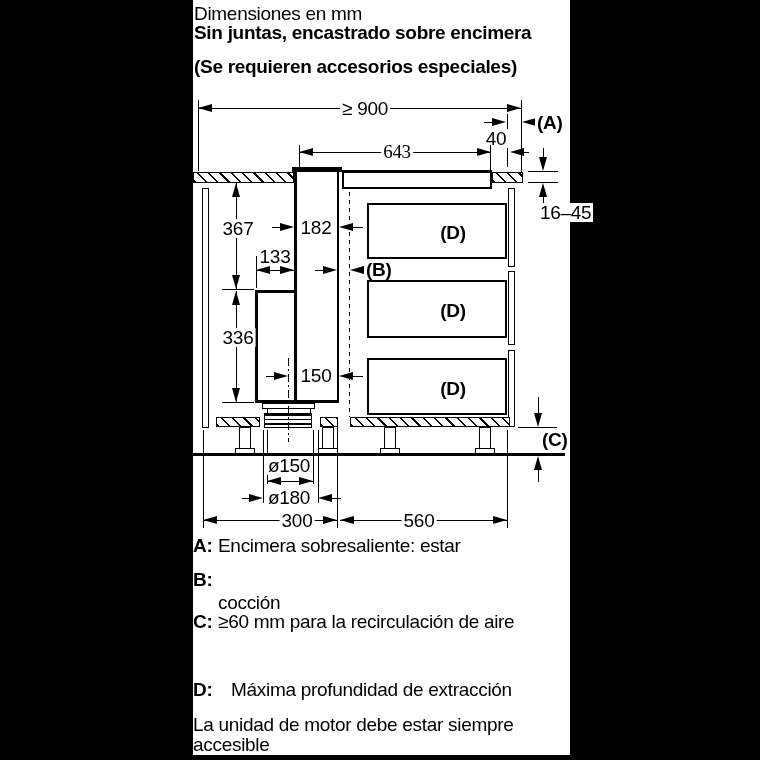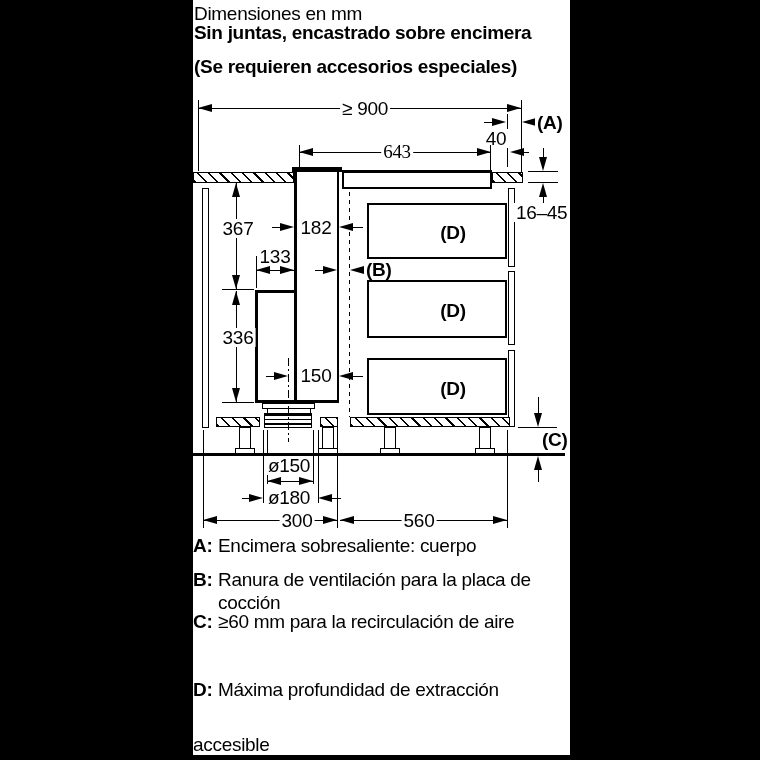--- a/index.html
+++ b/index.html
@@ -110,21 +110,21 @@
   <div class="ar ar-l" style="left:510px;top:148px;"></div>
   <div class="hl" style="left:524px;top:152px;width:5px;"></div>
   <div class="dt ctr" style="left:397px;top:142px;font-family:Liberation Serif, serif;">643</div>
 
   <div class="hl" style="left:528px;top:171px;width:30px;"></div>
   <div class="hl" style="left:528px;top:182px;width:30px;"></div>
   <div class="vl" style="left:543px;top:148px;height:10px;"></div>
   <div class="ar ar-d" style="left:538.5px;top:157px;"></div>
   <div class="ar ar-u" style="left:538.5px;top:183px;"></div>
   <div class="vl" style="left:543px;top:197px;height:10px;"></div>
-  <div class="dt" style="left:514px;top:203px;">16–45</div>
+  <div class="dt" style="left:538px;top:203px;">16–45</div>
 
   <div class="vl" style="left:236px;top:183px;height:106px;"></div>
   <div class="ar ar-u" style="left:231.5px;top:183px;"></div>
   <div class="ar ar-d" style="left:231.5px;top:275px;"></div>
   <div class="hl" style="left:222px;top:289px;width:32px;"></div>
   <div class="dt ctr" style="left:238px;top:219px;">367</div>
 
   <div class="hl" style="left:272px;top:227px;width:10px;"></div>
   <div class="ar ar-r" style="left:280px;top:223px;"></div>
   <div class="ar ar-l" style="left:339px;top:223px;"></div>
@@ -181,27 +181,27 @@
   <div class="hl" style="left:203px;top:520px;width:134px;"></div>
   <div class="ar ar-l" style="left:203px;top:516px;"></div>
   <div class="ar ar-r" style="left:323px;top:516px;"></div>
   <div class="dt ctr" style="left:297px;top:511px;">300</div>
   <div class="hl" style="left:340px;top:520px;width:167px;"></div>
   <div class="ar ar-l" style="left:340px;top:516px;"></div>
   <div class="ar ar-r" style="left:493px;top:516px;"></div>
   <div class="dt ctr" style="left:419px;top:511px;">560</div>
 
   <div class="tx b" style="left:193px;top:536px;">A:</div>
-  <div class="tx" style="left:218px;top:536px;">Encimera sobresaliente: cuerpo</div>
+  <div class="tx" style="left:218px;top:536px;">Encimera sobresaliente: estar</div>
 
   <div class="tx b" style="left:193px;top:570px;">B:</div>
-  <div class="tx" style="left:218px;top:570px;">Ranura de ventilación para la placa de</div>
   <div class="tx" style="left:218px;top:593px;">cocción</div>
 
   <div class="tx b" style="left:193px;top:612px;">C:</div>
   <div class="tx" style="left:218px;top:612px;">≥60 mm para la recirculación de aire</div>
 
 
   <div class="tx b" style="left:193px;top:680px;">D:</div>
-  <div class="tx" style="left:218px;top:680px;">Máxima profundidad de extracción</div>
-
+  <div class="tx" style="left:231px;top:680px;">Máxima profundidad de extracción</div>
+
+  <div class="tx" style="left:193px;top:715px;">La unidad de motor debe estar siempre</div>
   <div class="tx" style="left:193px;top:735px;">accesible</div>
 </div>
 
 </body></html>

